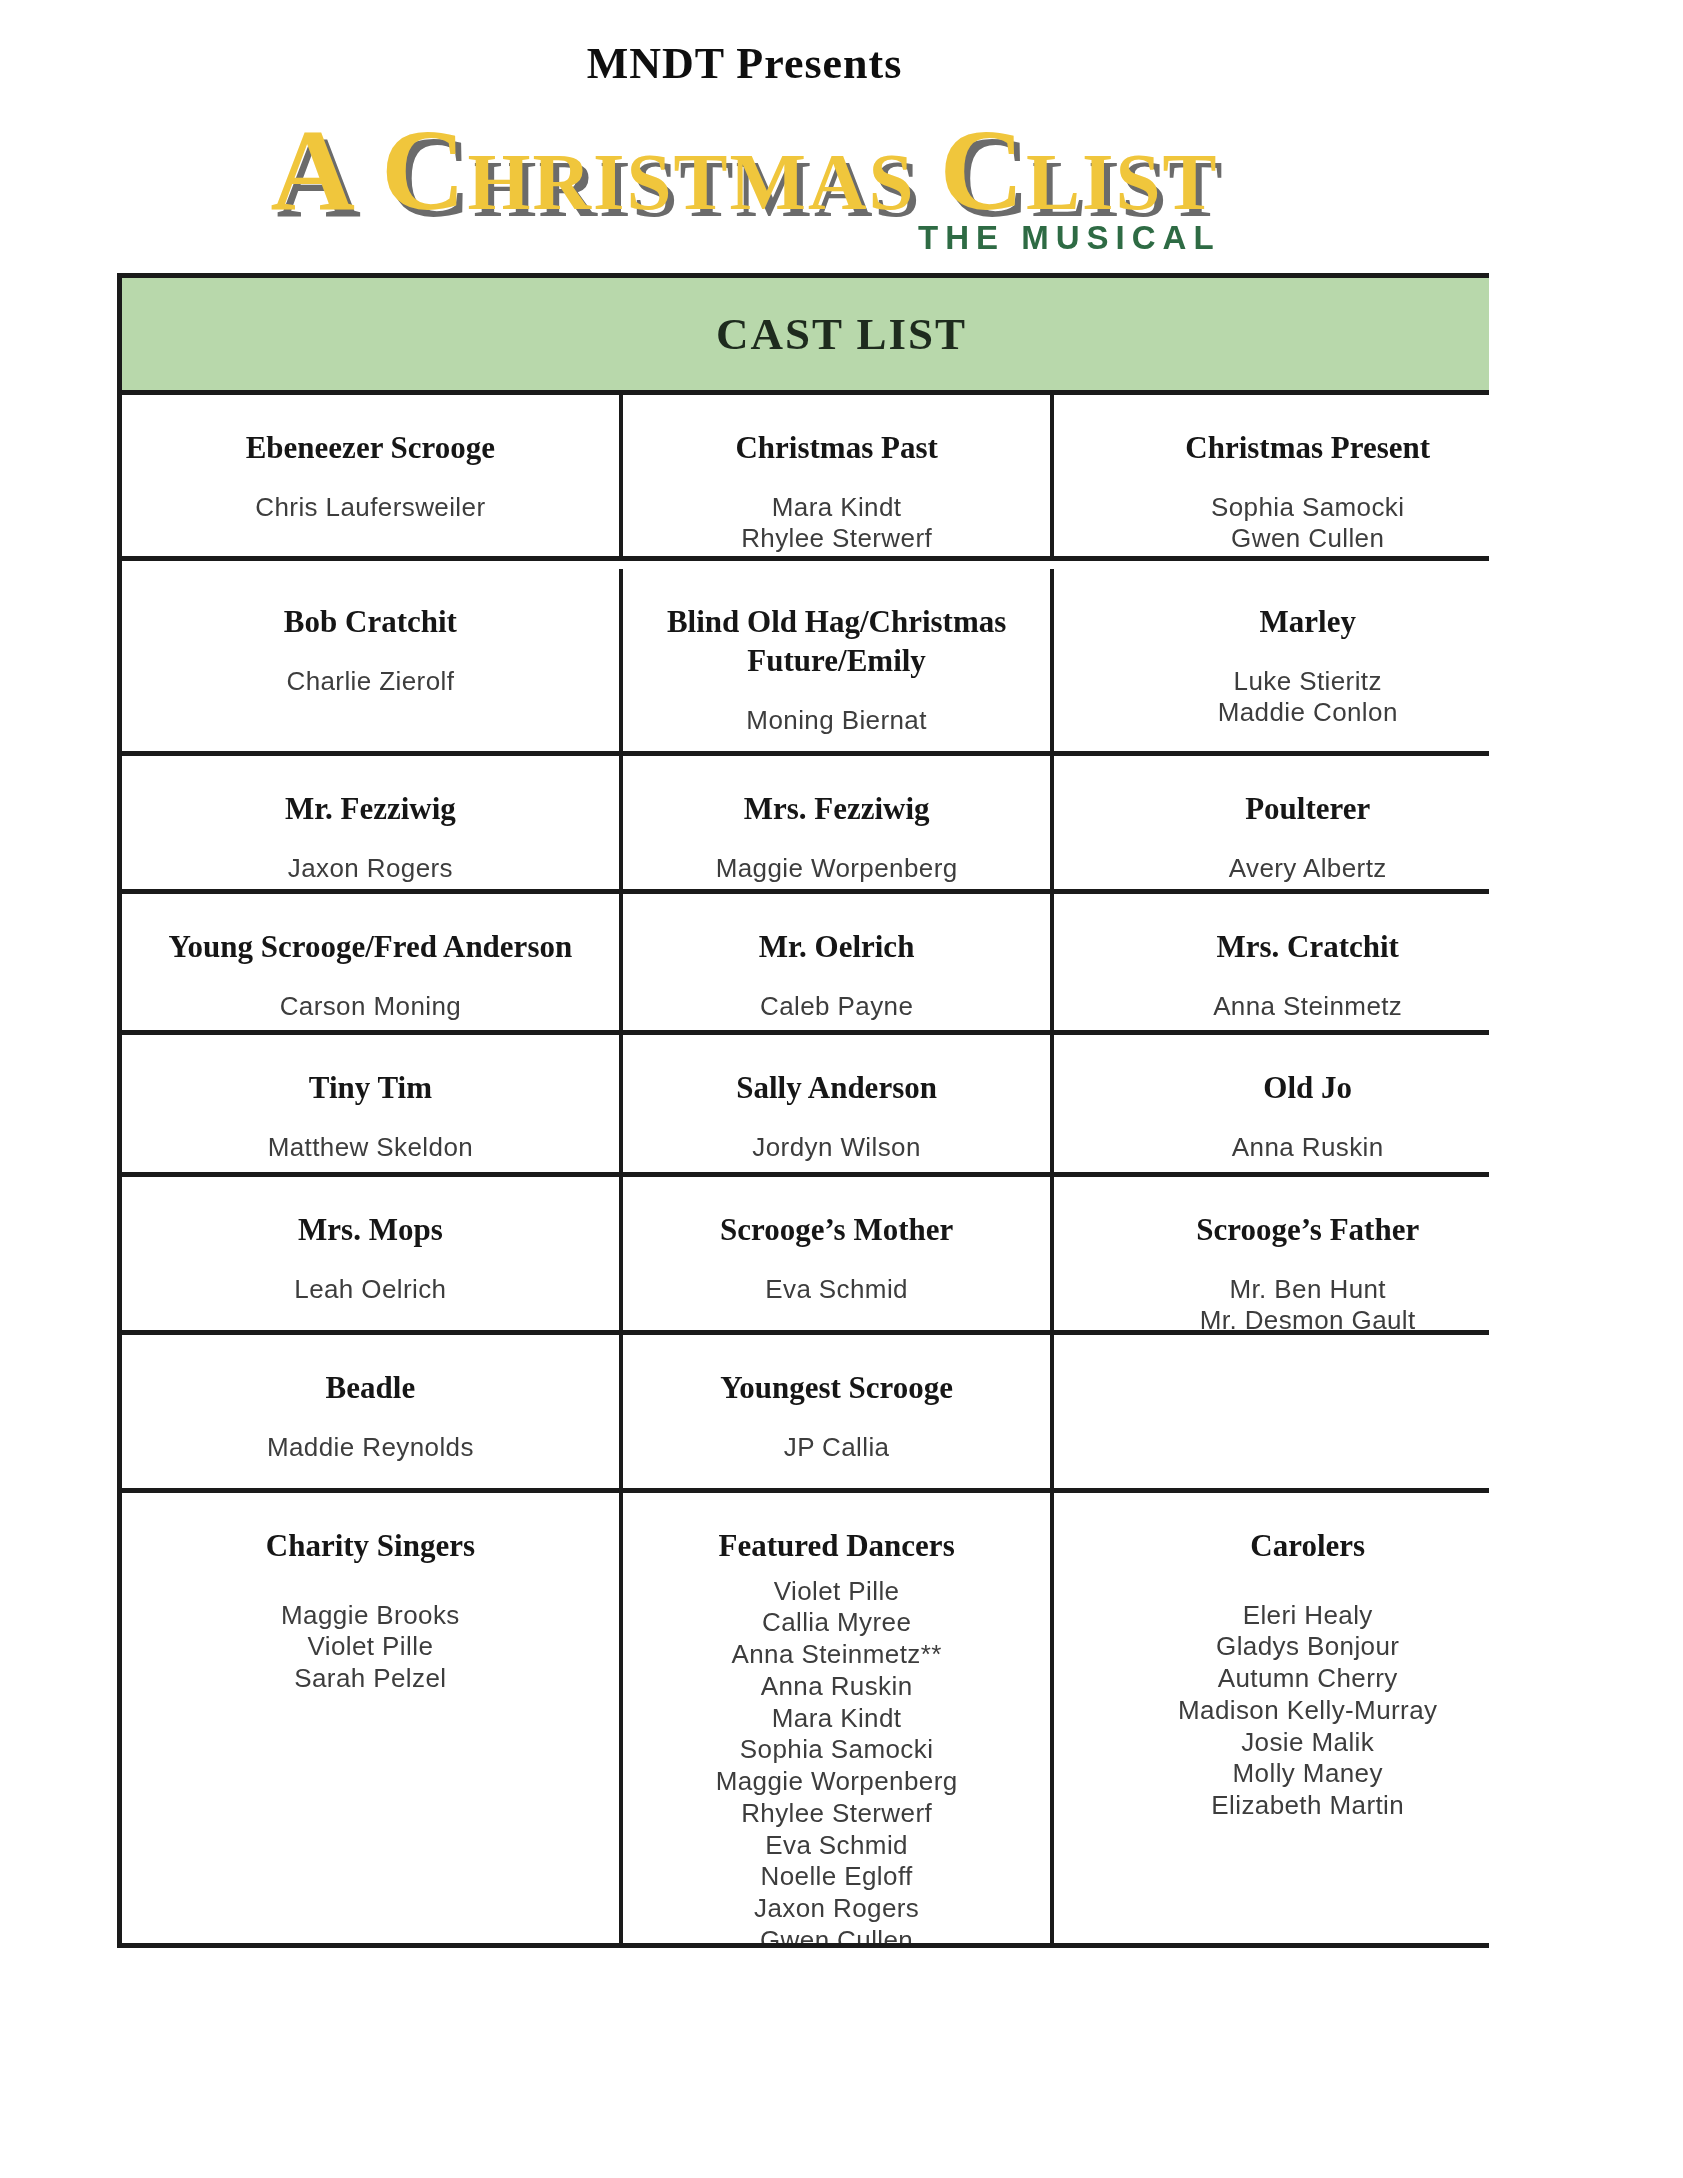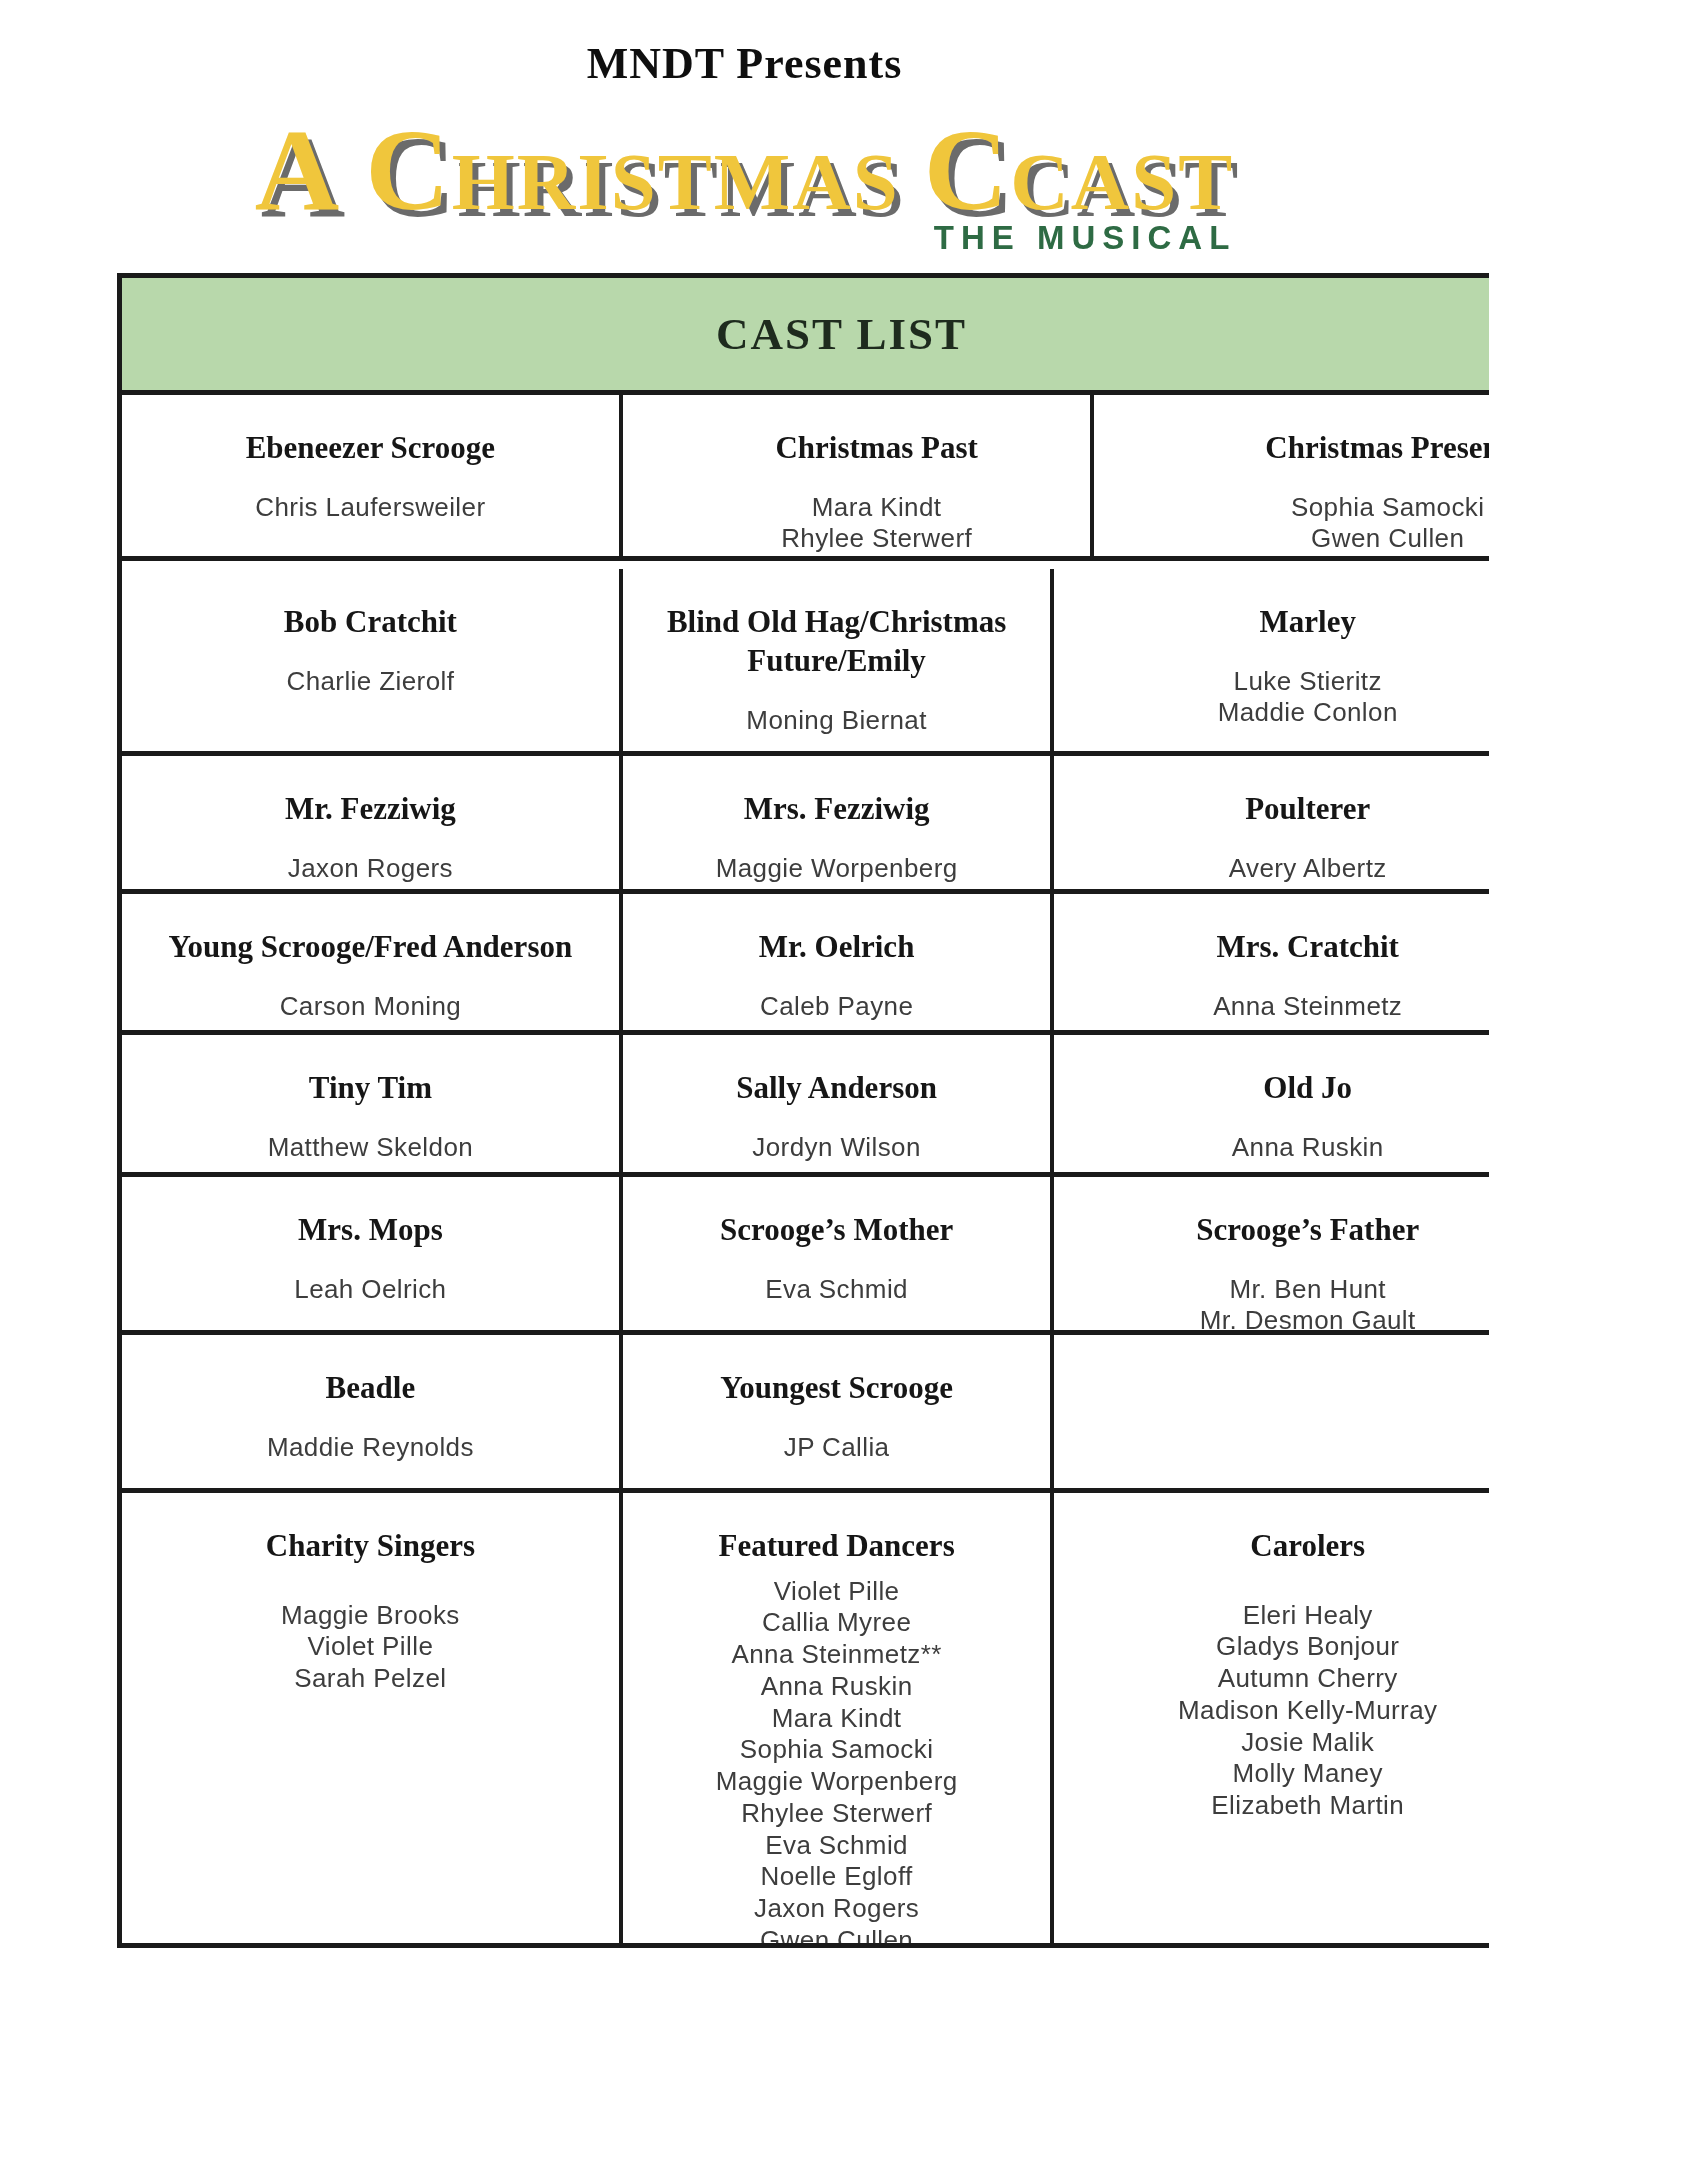--- a/index.html
+++ b/index.html
@@ -30,21 +30,21 @@
   }
   .t-head {
     height:117px; box-sizing:border-box; background:#b8d8ab;
     border-bottom:5px solid #1a1a1a;
     display:flex; align-items:center; justify-content:center;
     font-family:"Liberation Serif", serif; font-weight:bold;
     font-size:45px; color:#1e2b1e; letter-spacing:2px;
   }
   .t-row { display:flex; border-bottom:5px solid #1a1a1a; box-sizing:border-box; }
   .t-row:last-child { border-bottom:none; }
-  .r1 { height:166px;gap:40px; } .r2 { height:187px;margin-top:8px; } .r3 { height:138px; }
+  .r1 { height:166px; } .r2 { height:187px;margin-top:8px; } .r3 { height:138px; }
   .r4 { height:141px; } .r5 { height:142px; } .r6 { height:158px; }
   .r7 { height:158px; } .r8 { height:450px; }
   .cell {
     box-sizing:border-box; padding:34px 14px 10px 14px;
     text-align:center; border-right:4px solid #1a1a1a; overflow:hidden;
   }
   .cell:last-child { border-right:none; }
   .c1 { flex:0 0 34.8%; } .c2 { flex:0 0 30.0%; } .c3 { flex:0 0 35.2%; }
   .role {
     font-family:"Liberation Serif", serif; font-weight:bold;
@@ -58,21 +58,21 @@
   .r8 .c2 .names { margin-top:10px; }
 </style>
 </head>
 <body>
 
 <div class="page">
 
   <div class="presents">MNDT Presents</div>
 
   <div class="logo">
-    <div class="logo-main"><span class="li">A</span><span class="word"><span class="li">C</span><span>HRISTMAS</span></span><span class="word"><span class="li">C</span><span>CAST</span></span></div>
+    <div class="logo-main"><span class="li">A</span><span class="word"><span class="li">C</span><span>HRISTMAS</span></span><span class="word"><span class="li">C</span><span>LIST</span></span></div>
     <div class="logo-sub">THE MUSICAL</div>
   </div>
 
   <div class="cast-table">
 
     <div class="t-head">
       <span>CAST LIST</span>
     </div>
 
     <div class="t-row r1">

